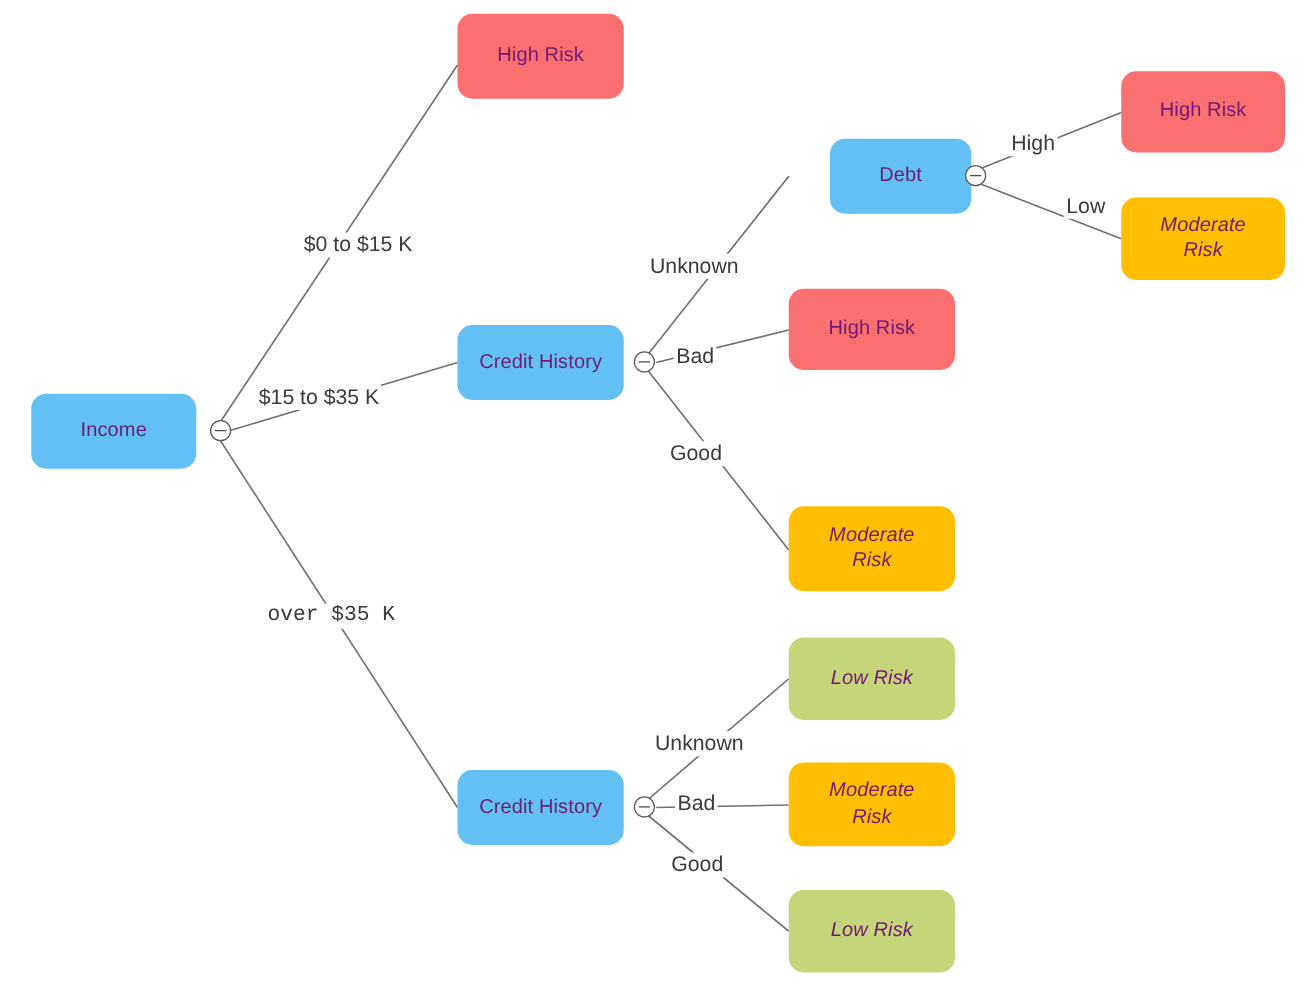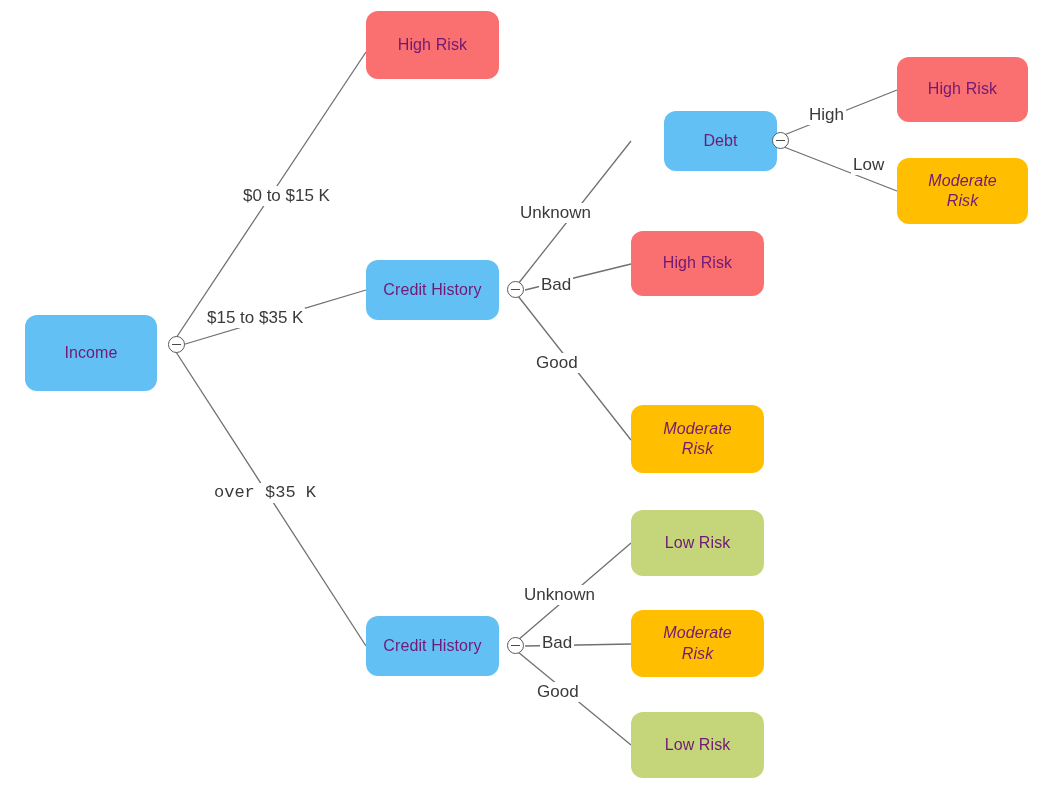--- a/index.html
+++ b/index.html
@@ -36,21 +36,21 @@
     color: #701a75;
     font-size: 16px;
     line-height: 1.28;
     letter-spacing: 0.1px;
     padding: 2px 6px;
     white-space: pre-line;
   }
   .node.decision { background: #62c0f5; }
   .node.high     { background: #fa6f6f; }
   .node.moderate { background: #ffbf00; font-style: italic; }
-  .node.low      { background: #c5d57a; }
+  .node.low      { background: #c5d57a; font-style: italic; }
 
   .edge-label {
     position: absolute;
     color: #3a3a3a;
     font-size: 17px;
     line-height: 1.2;
     white-space: nowrap;
     background: #ffffff;
     padding: 0 2px;
   }
@@ -84,21 +84,21 @@
       <line x1="518" y1="284" x2="631" y2="141" stroke="#707070" stroke-width="1.3"></line>
       <line x1="525" y1="290" x2="631" y2="264" stroke="#707070" stroke-width="1.3"></line>
       <line x1="518" y1="296" x2="631" y2="440" stroke="#707070" stroke-width="1.3"></line>
       <line x1="784" y1="135" x2="897" y2="90" stroke="#707070" stroke-width="1.3"></line>
       <line x1="784" y1="147" x2="897" y2="191" stroke="#707070" stroke-width="1.3"></line>
       <line x1="518" y1="640" x2="631" y2="543" stroke="#707070" stroke-width="1.3"></line>
       <line x1="525" y1="646" x2="631" y2="644" stroke="#707070" stroke-width="1.3"></line>
       <line x1="518" y1="652" x2="631" y2="745" stroke="#707070" stroke-width="1.3"></line>
     </svg>
   <div id="nodes-layer">
-      <div class="node decision" style="left: 25px; top: 315px; width: 132px; height: 76px;">Income</div>
+      <div class="node decision" style="left: 25px; top: 315px; width: 132px; height: 60px;">Income</div>
       <div class="node high" style="left: 366px; top: 11px; width: 133px; height: 68px;">High Risk</div>
       <div class="node decision" style="left: 366px; top: 260px; width: 133px; height: 60px;">Credit History</div>
       <div class="node decision" style="left: 664px; top: 111px; width: 113px; height: 60px;">Debt</div>
       <div class="node high" style="left: 897px; top: 57px; width: 131px; height: 65px;">High Risk</div>
       <div class="node moderate" style="left: 897px; top: 158px; width: 131px; height: 66px;">Moderate
 Risk</div>
       <div class="node high" style="left: 631px; top: 231px; width: 133px; height: 65px;">High Risk</div>
       <div class="node moderate" style="left: 631px; top: 405px; width: 133px; height: 68px;">Moderate
 Risk</div>
       <div class="node decision" style="left: 366px; top: 616px; width: 133px; height: 60px;">Credit History</div>

